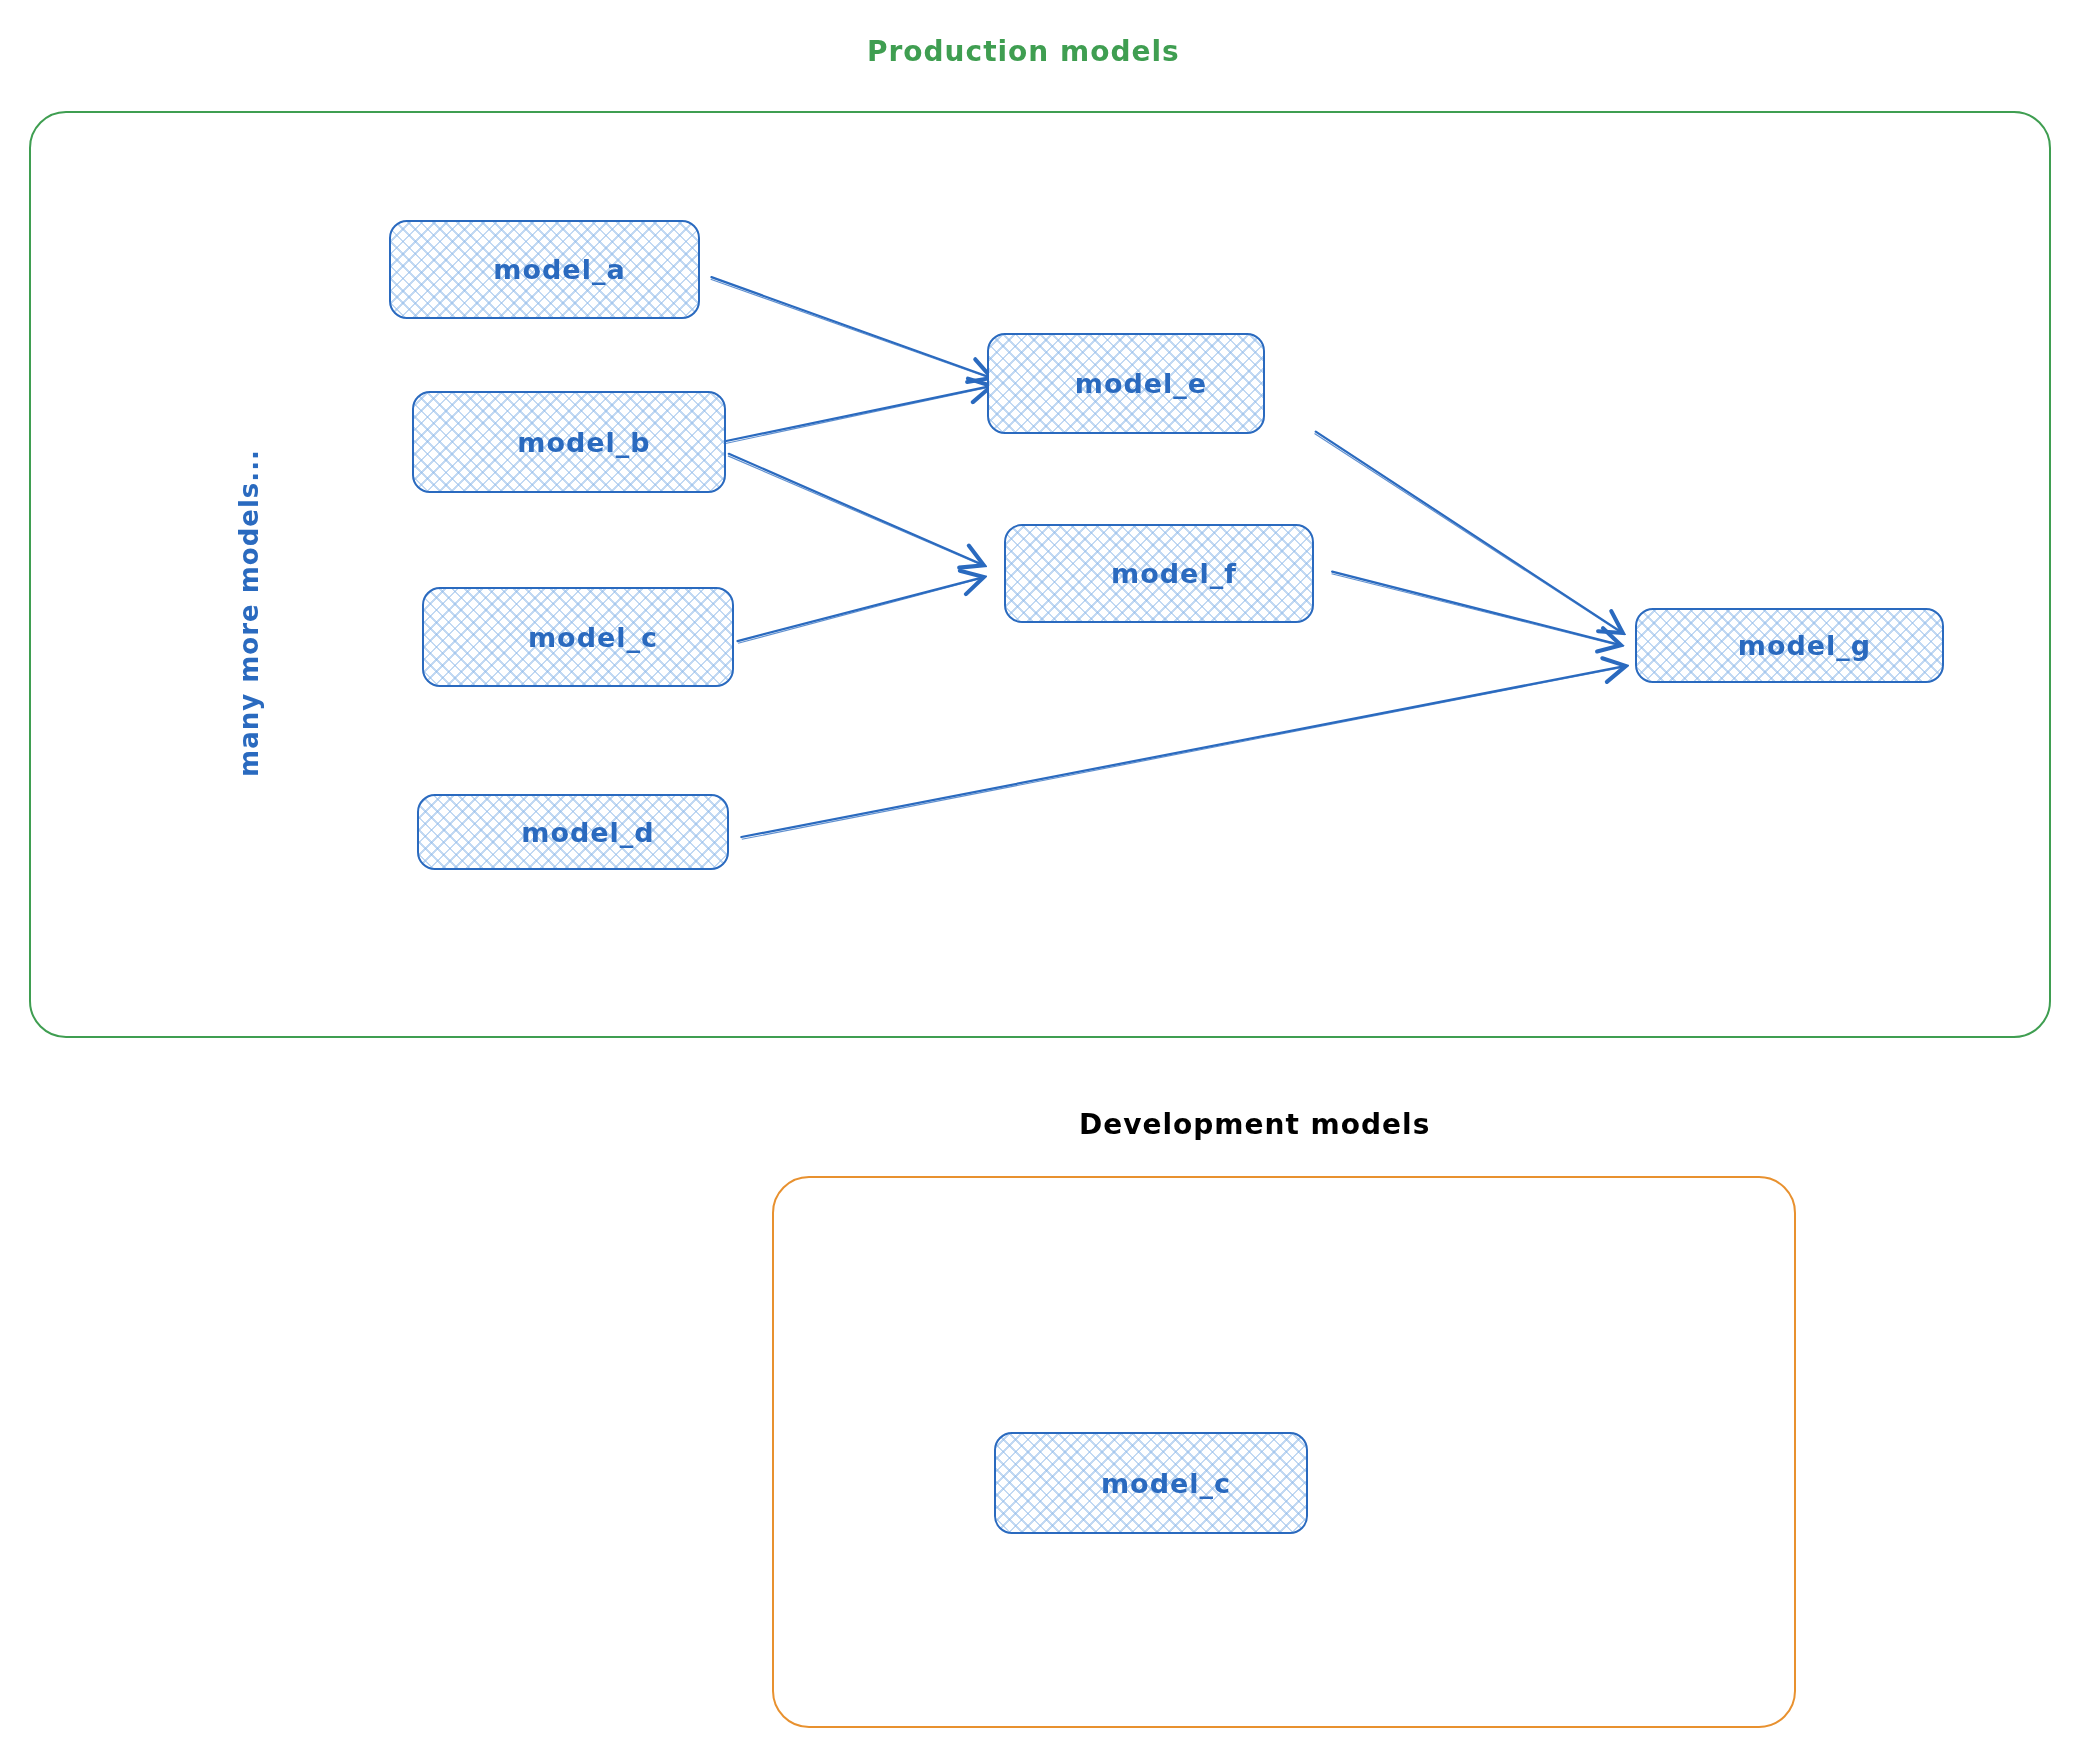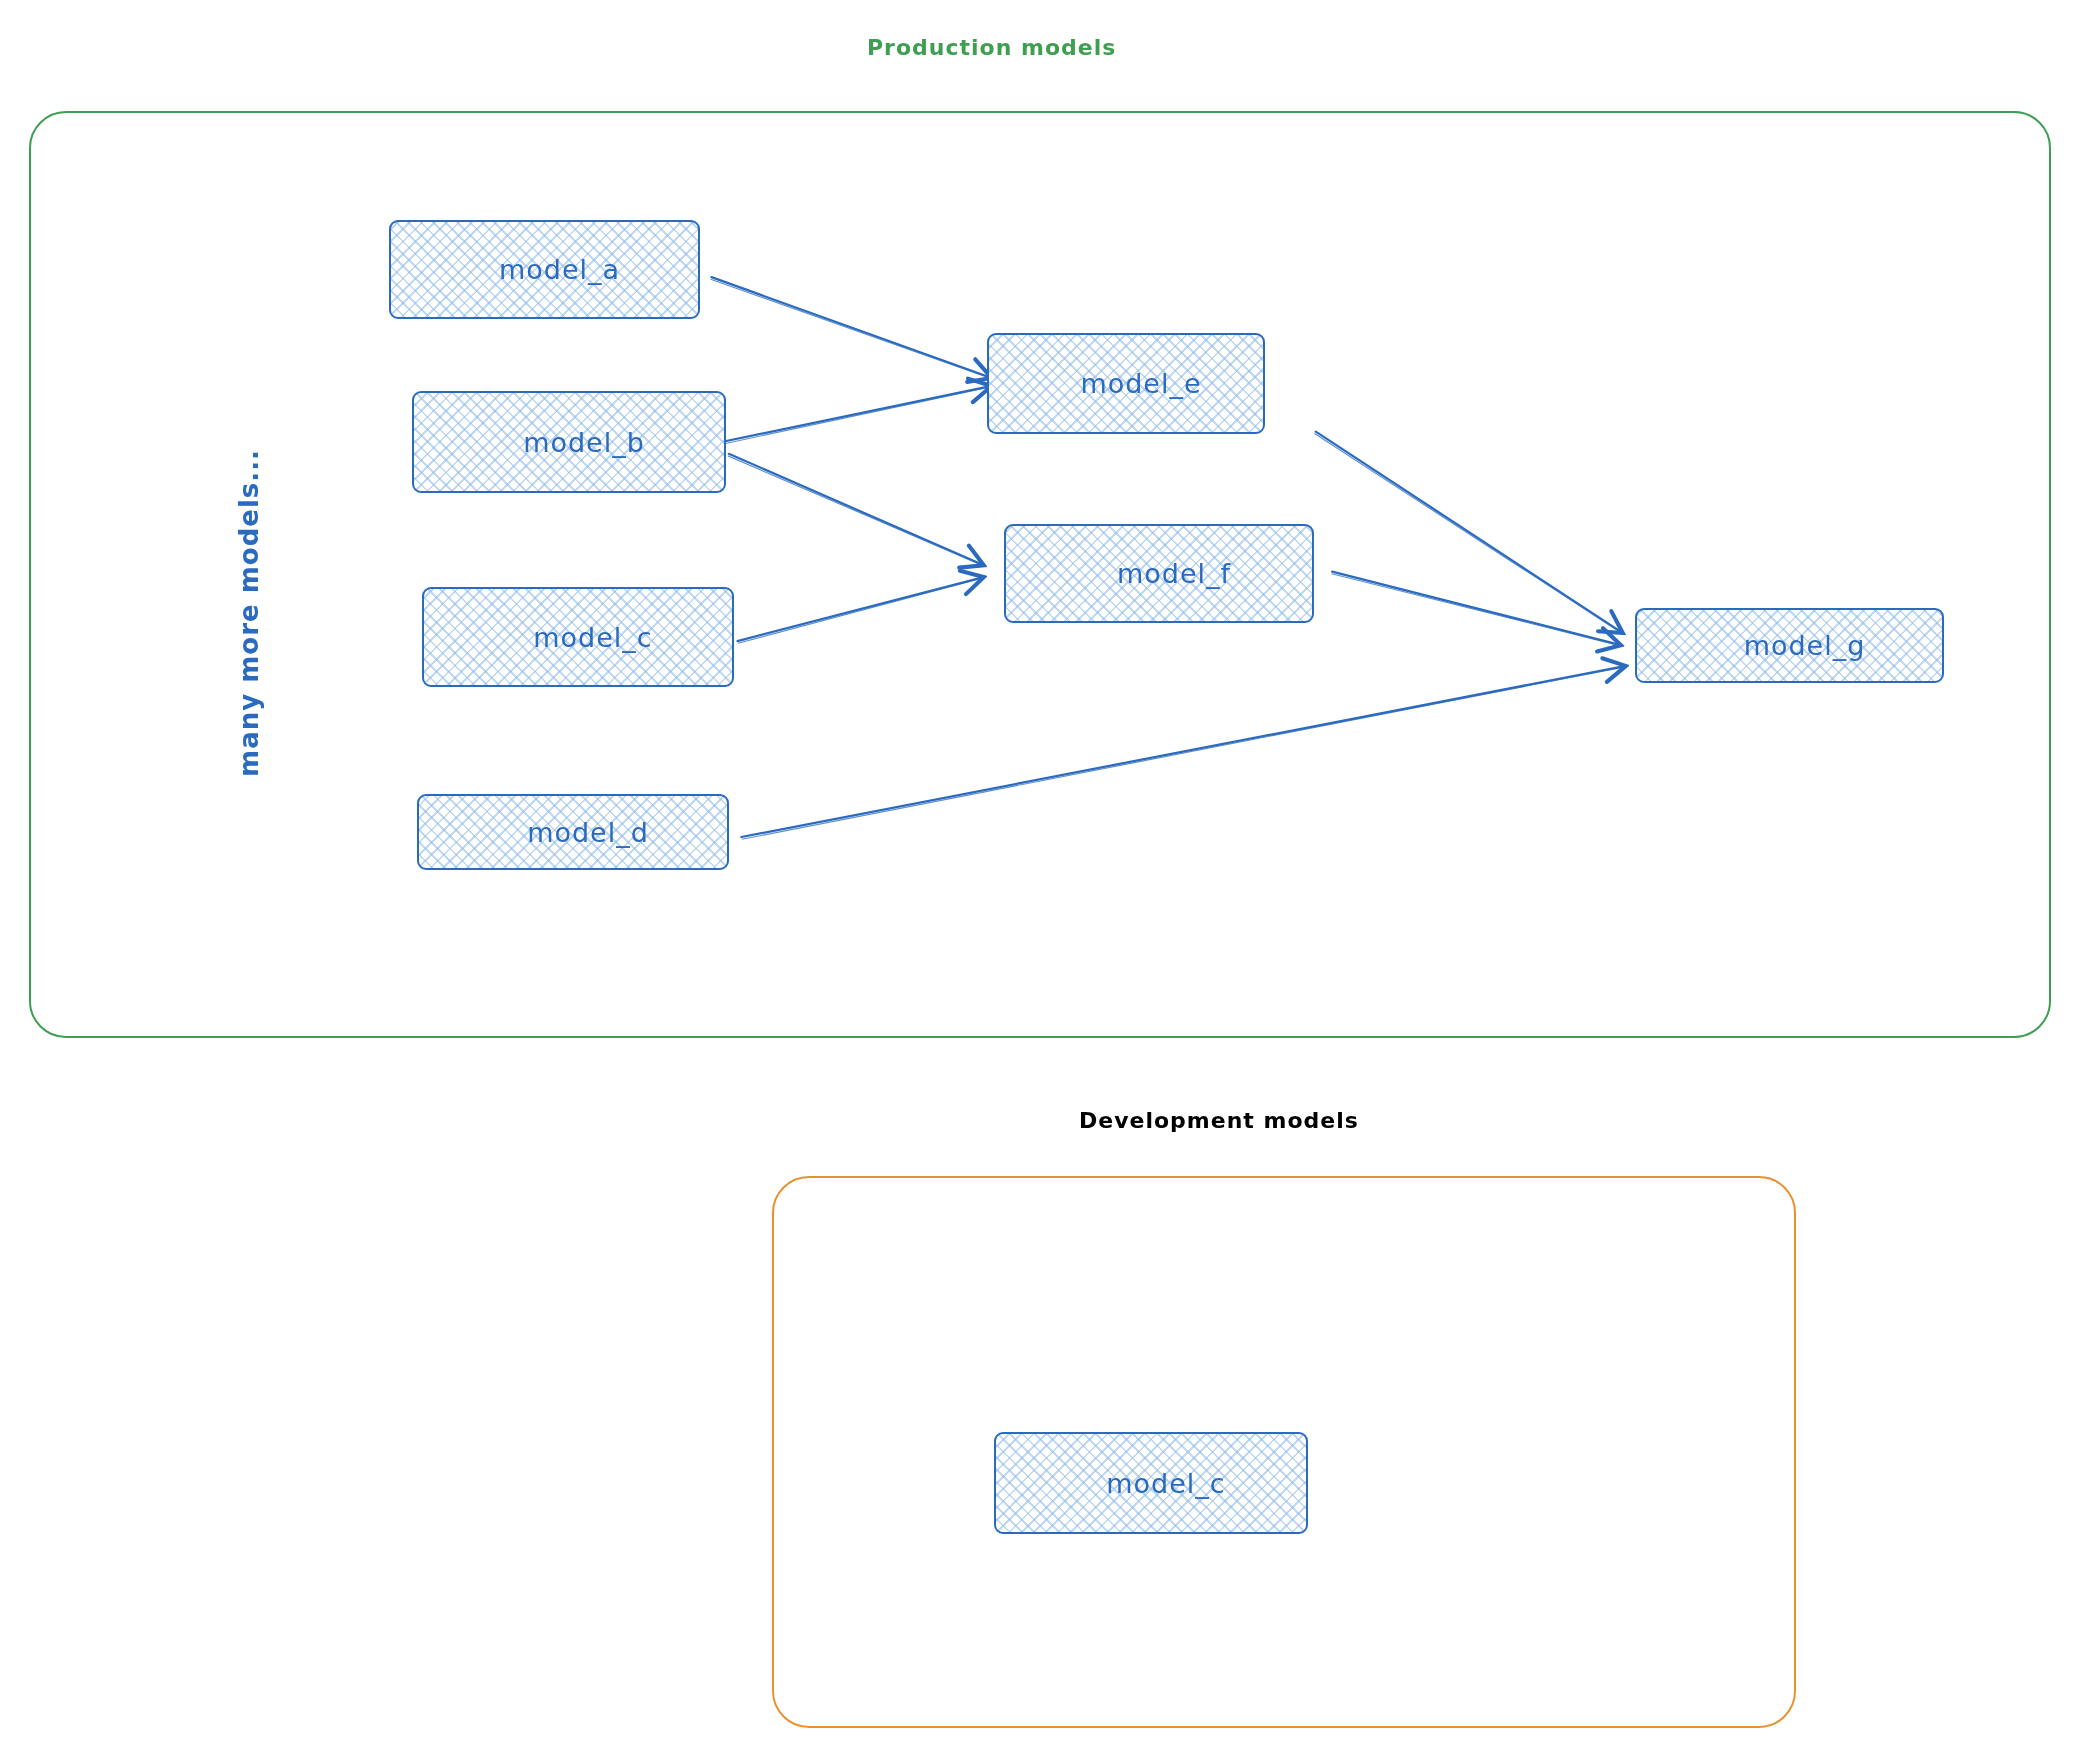--- a/index.html
+++ b/index.html
@@ -8,35 +8,35 @@
     font-family:"DejaVu Sans", sans-serif;
   }
   .canvas{position:absolute;inset:0;}
   
   .group-box{
     position:absolute;border:2.4px solid;border-radius:37px;background:transparent;
   }
   .group-box.production{left:29px;top:111px;width:2018px;height:923px;border-color:#3f9e51;}
   .group-box.development{left:772px;top:1176px;width:1020px;height:548px;border-color:#e8912f;}
   .group-title{
-    position:absolute;font-size:22px;font-weight:600;letter-spacing:1px;white-space:nowrap;
+    position:absolute;font-size:28px;font-weight:600;letter-spacing:1px;white-space:nowrap;
   }
   .group-title.production{left:867px;top:35px;color:#3f9e51;}
   .group-title.development{left:1079px;top:1108px;color:#000000;}
   
   .side-label{
     position:absolute;left:249px;top:613px;color:#2a6abf;font-size:26px;font-weight:600;
     letter-spacing:1px;white-space:nowrap;transform:translate(-50%,-50%) rotate(-90deg);
   }
   
   .node{
     position:absolute;box-sizing:border-box;
-    border:2.4px solid #2a6abf;border-radius:9px;
+    border:2.4px solid #2a6abf;border-radius:18px;
     display:flex;align-items:center;justify-content:center;
-    color:#2a6abf;font-size:27px;font-weight:400;letter-spacing:1px;
+    color:#2a6abf;font-size:27px;font-weight:700;letter-spacing:1px;
     background-color:#ffffff;
     background-image:
       repeating-linear-gradient(45deg,  rgba(144,186,233,0.55) 0 1.9px, transparent 1.9px 8.7px),
       repeating-linear-gradient(-45deg, rgba(144,186,233,0.55) 0 1.9px, transparent 1.9px 8.7px);
     padding-left: 30px;
   }
   svg.arrow-layer{position:absolute;left:0;top:0;width:2089px;height:1759px;pointer-events:none;}
 </style>
 </head>
 <body>

